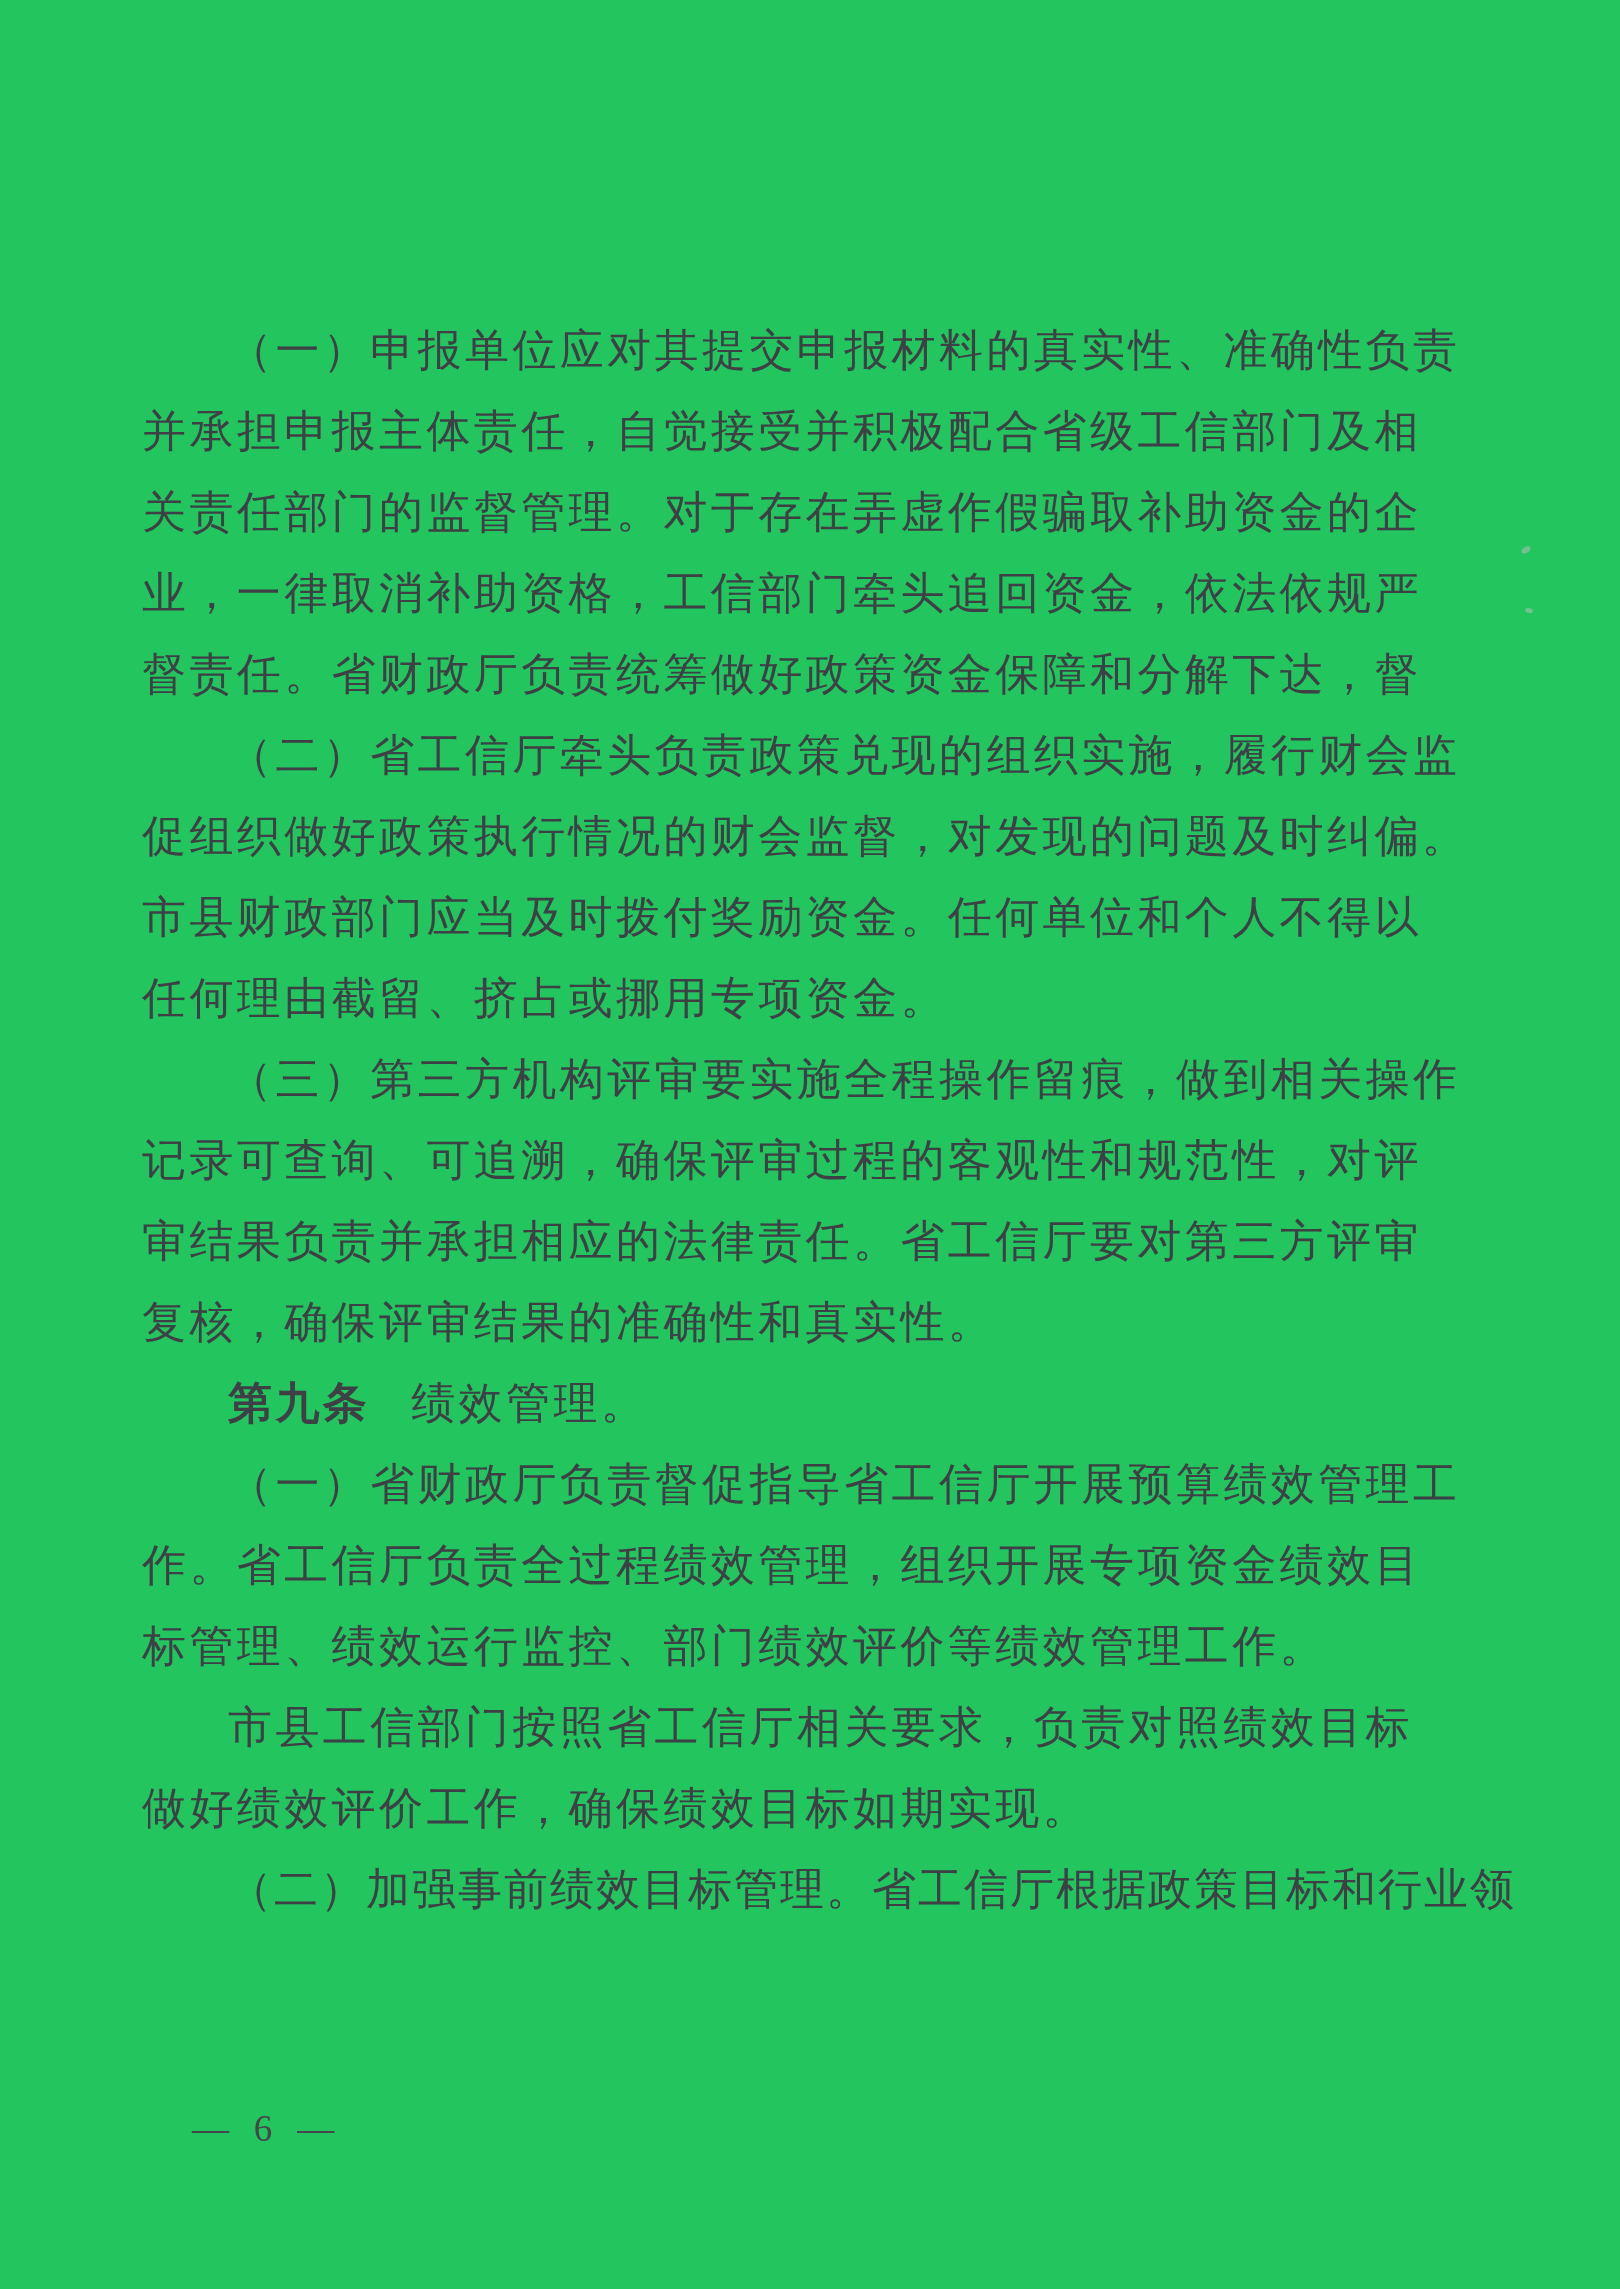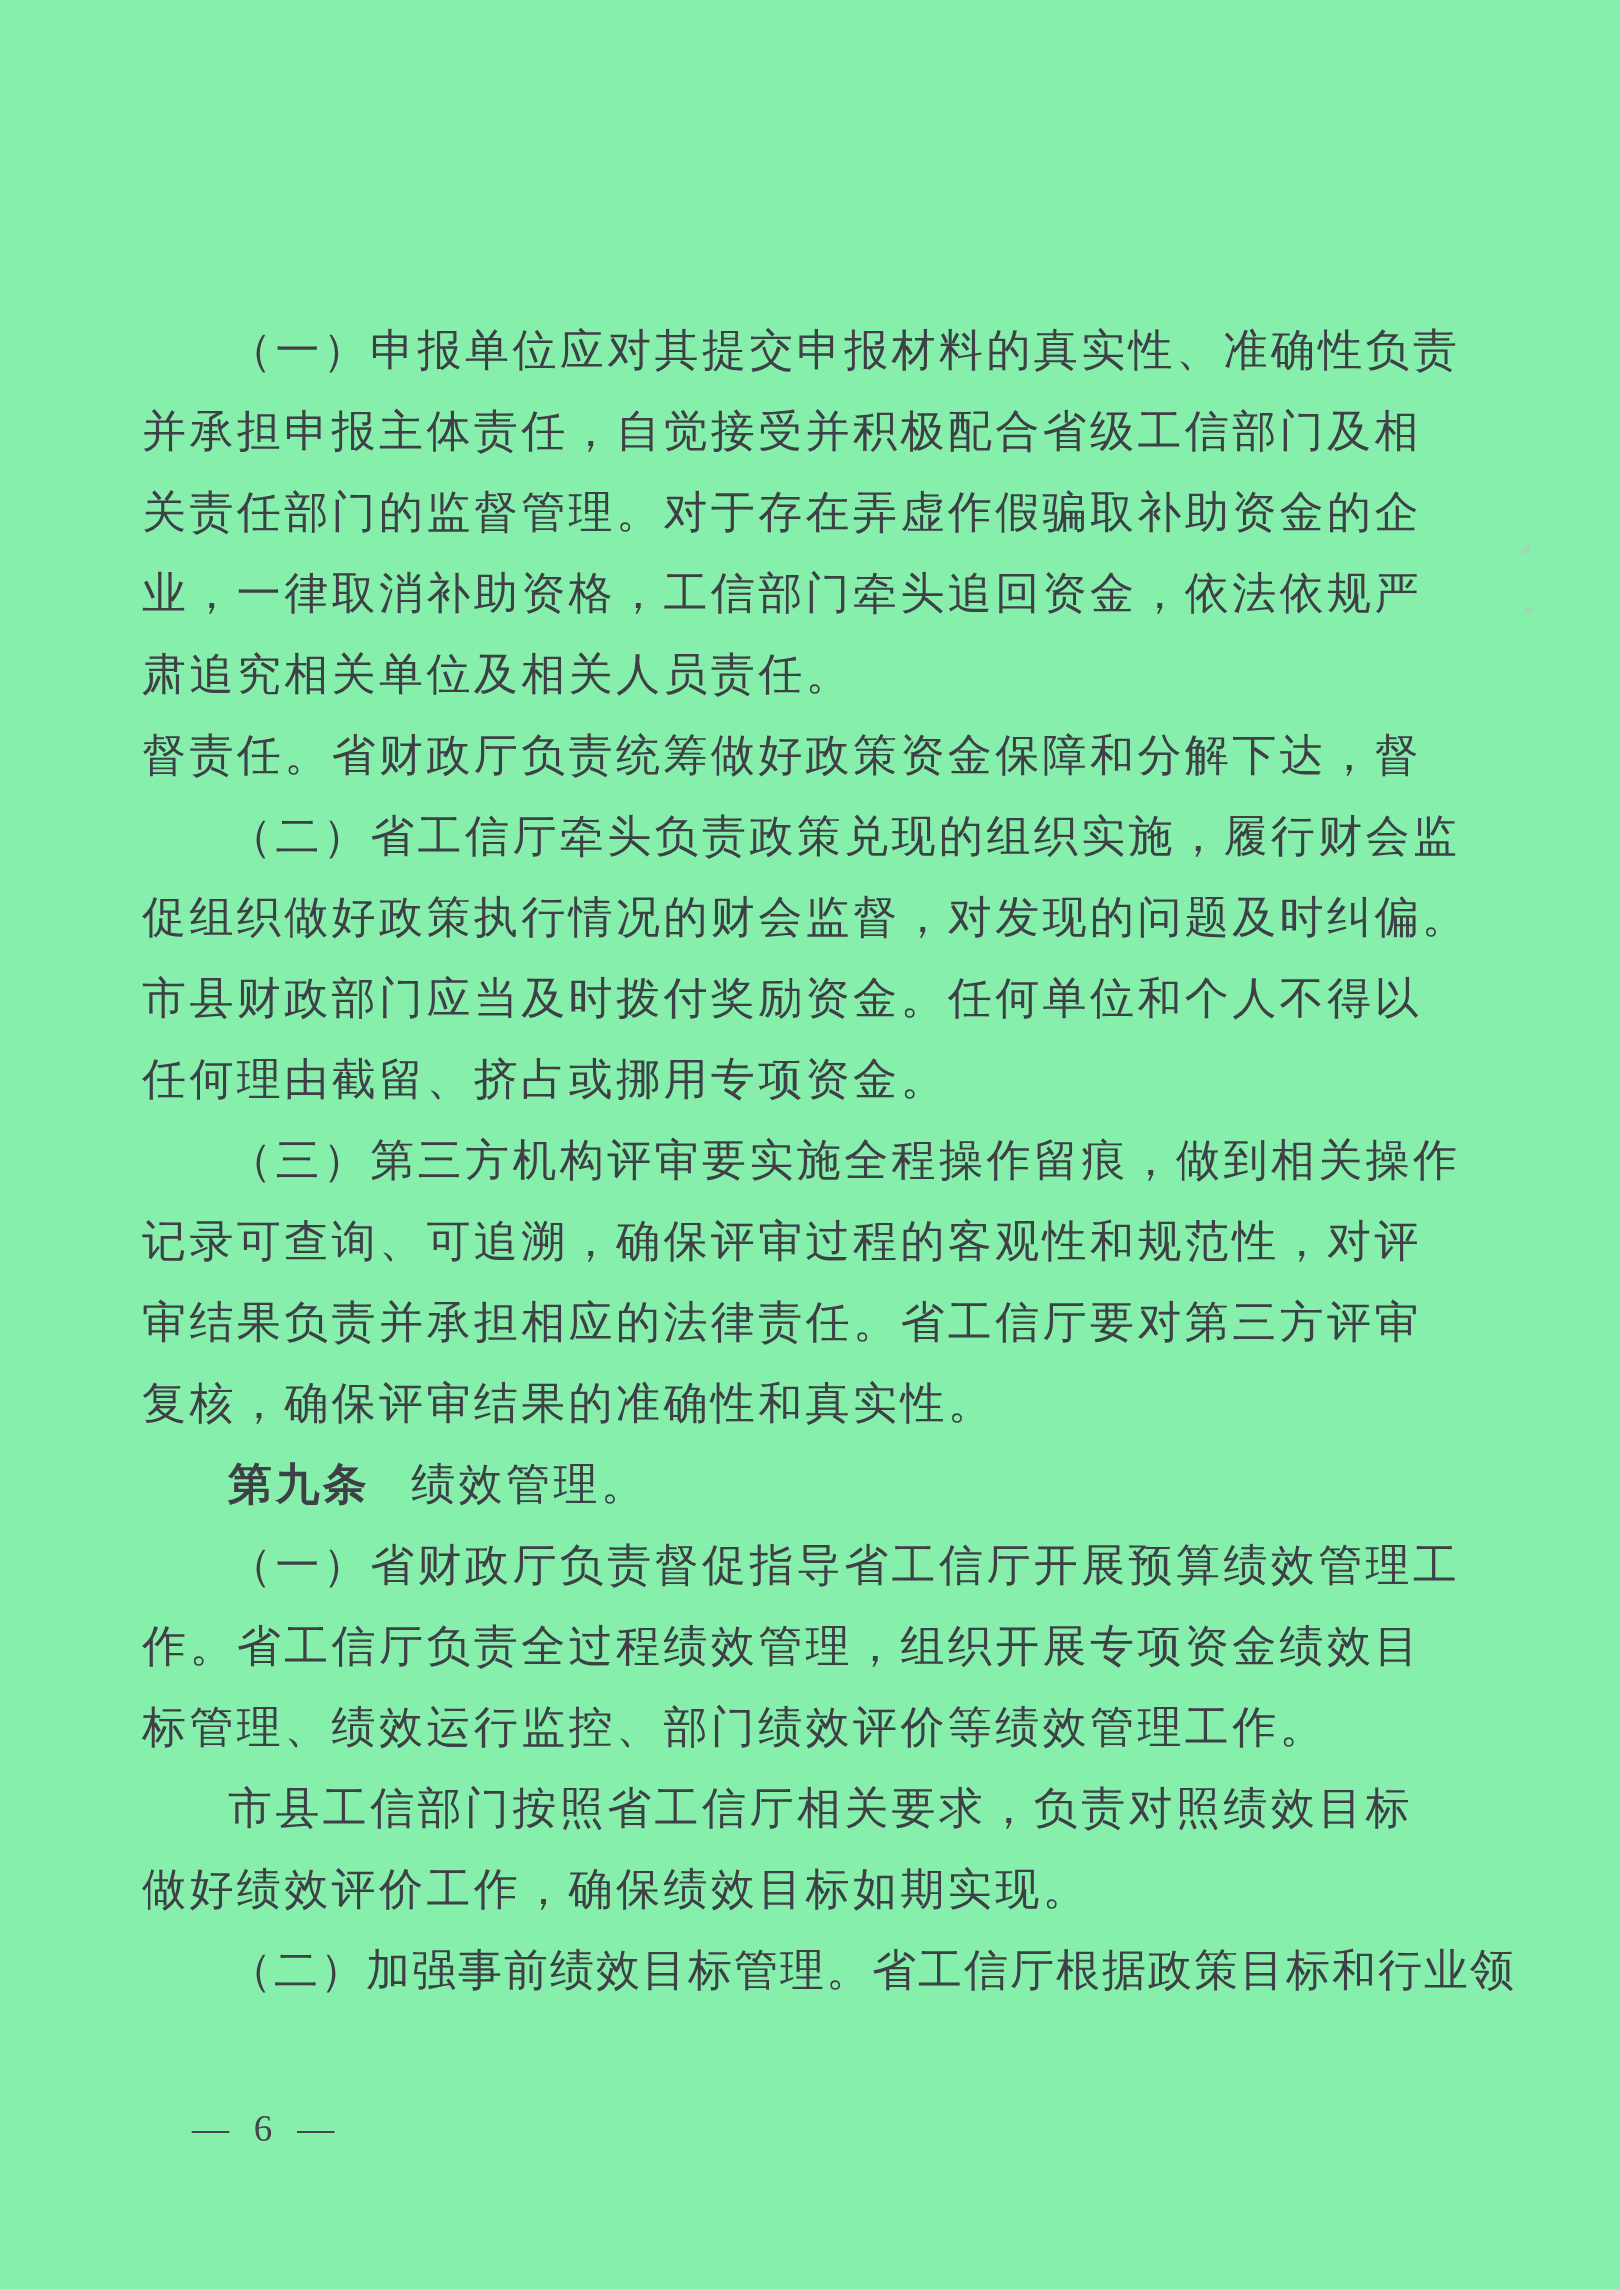--- a/index.html
+++ b/index.html
@@ -1,20 +1,20 @@
 <!DOCTYPE html>
 <html><head>
 <meta charset="utf-8">
 <style>
   html,body { margin:0; padding:0; background:#e9e9e9; }
   .page {
     position:relative;
     width:1620px; height:2290px;
     margin:0 auto;
-    background:#86efac;
+    background:#22c55e;
     font-family:"Liberation Serif","DejaVu Serif",serif;
     color:#3f3f46;
     overflow:hidden;
   }
   .text-block {
     position:absolute;
     left:142px; top:310px;
     width:1338px;
   }
   .line {
@@ -47,21 +47,20 @@
 </head>
 <body>
 
 <div class="page">
 
   <div class="text-block">
     <div class="line indent">（一）申报单位应对其提交申报材料的真实性、准确性负责</div>
     <div class="line">并承担申报主体责任，自觉接受并积极配合省级工信部门及相</div>
     <div class="line">关责任部门的监督管理。对于存在弄虚作假骗取补助资金的企</div>
     <div class="line">业，一律取消补助资格，工信部门牵头追回资金，依法依规严</div>
-    <div class="line">肃追究相关单位及相关人员责任。</div>
     <div class="line">督责任。省财政厅负责统筹做好政策资金保障和分解下达，督</div>
     <div class="line indent">（二）省工信厅牵头负责政策兑现的组织实施，履行财会监</div>
     <div class="line">促组织做好政策执行情况的财会监督，对发现的问题及时纠偏。</div>
     <div class="line">市县财政部门应当及时拨付奖励资金。任何单位和个人不得以</div>
     <div class="line">任何理由截留、挤占或挪用专项资金。</div>
     <div class="line indent">（三）第三方机构评审要实施全程操作留痕，做到相关操作</div>
     <div class="line">记录可查询、可追溯，确保评审过程的客观性和规范性，对评</div>
     <div class="line">审结果负责并承担相应的法律责任。省工信厅要对第三方评审</div>
     <div class="line">复核，确保评审结果的准确性和真实性。</div>
 

